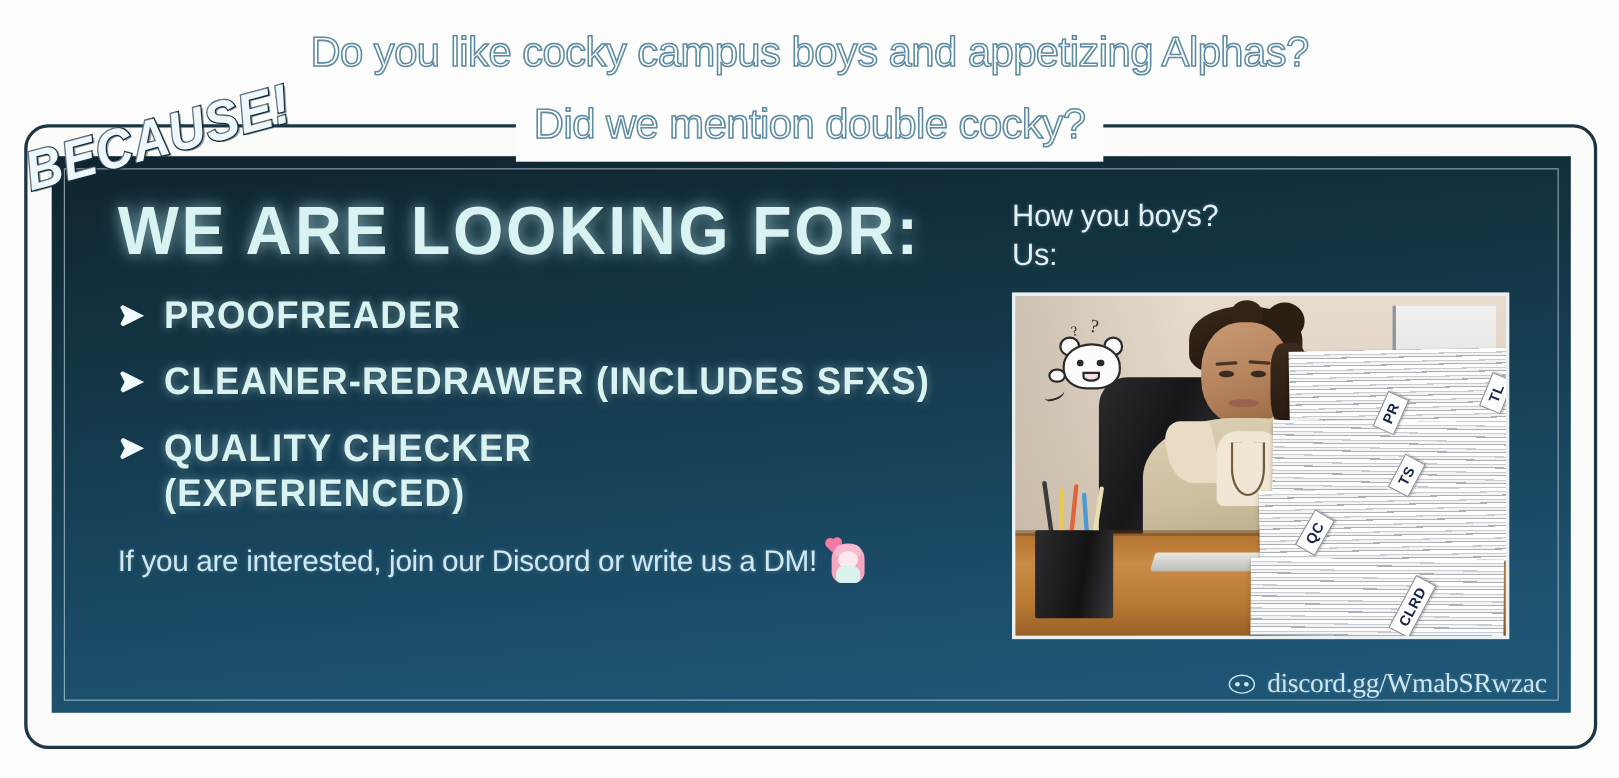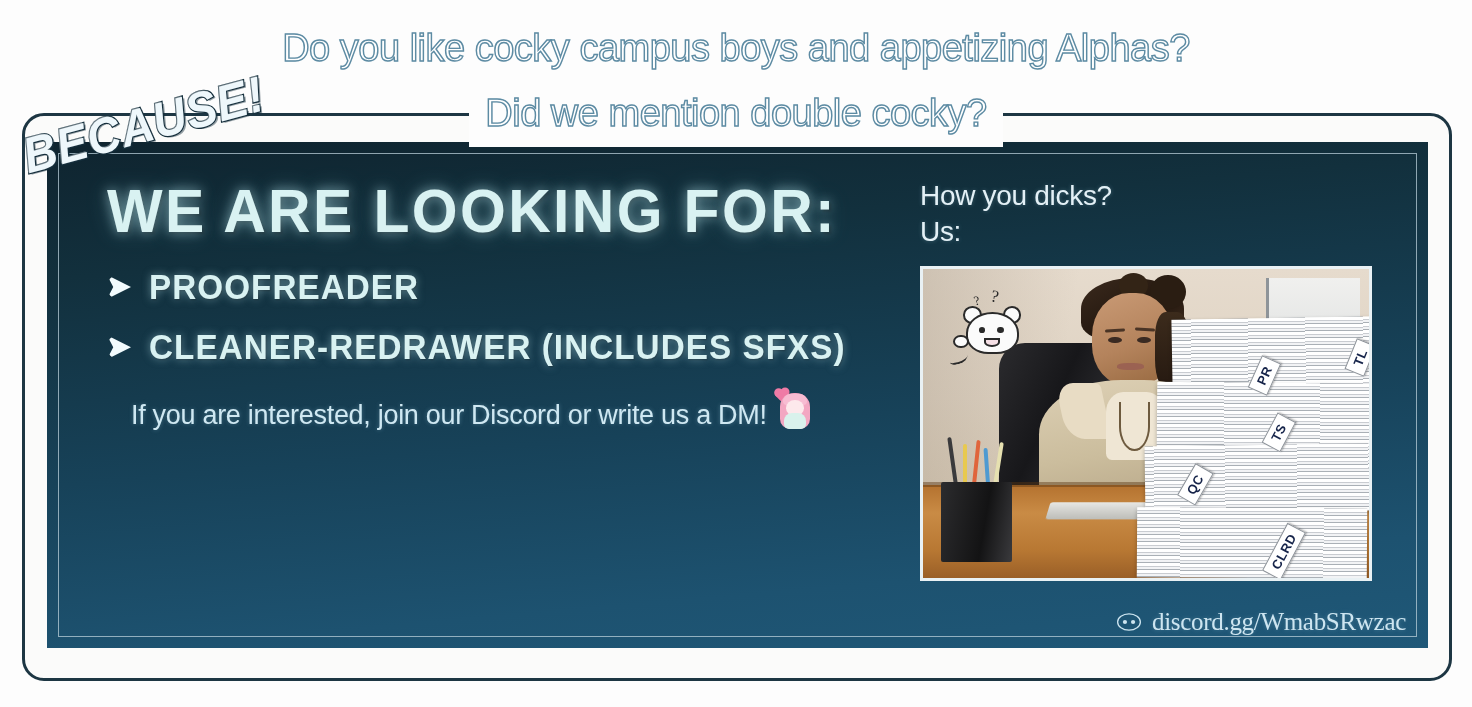--- a/index.html
+++ b/index.html
@@ -175,28 +175,27 @@
     transform-origin: left center;
     text-shadow:
       0 0 9px rgba(185,230,238,0.5),
       1px 1px 2px rgba(0,0,0,0.35);
   }
   .role-text .sub { display: block; }
 
   .cta {
     margin-top: 18px;
     display: flex;
-    align-items: flex-end;
+    align-items: center;
     font-family: "Liberation Sans", sans-serif;
     font-size: 27px;
     font-weight: 300;
     letter-spacing: -0.3px;
     color: #cfe8f2;
     text-shadow: 0 0 4px rgba(160,210,228,0.35);
-    margin-left: 24px;
   }
 
   
   .sticker {
     display: inline-block;
     width: 40px;
     height: 44px;
     margin-left: 8px;
     position: relative;
     flex: 0 0 auto;
@@ -562,40 +561,47 @@
         </li>
 
 
         <li class="role">
           <span class="bullet"></span>
           <span class="role-text">
             <span>CLEANER-REDRAWER (INCLUDES SFXS)</span>
           </span>
         </li>
 
+        <li class="role">
+          <span class="bullet"></span>
+          <span class="role-text">
+            <span>QUALITY CHECKER</span>
+            <span class="sub">(EXPERIENCED)</span>
+          </span>
+        </li>
 
       </ul>
 
       <div class="cta">
         <span>If you are interested, join our Discord or write us a DM!</span>
         <span class="sticker">
           <span class="heart"></span>
           <span class="hair-back"></span>
           <span class="bangs"></span>
           <span class="face"></span>
           <span class="body"></span>
         </span>
       </div>
 
     </div>
 
     <div class="right-col">
 
       <div class="reaction-text">
-        <div>How you dicks?</div>
+        <div>How you boys?</div>
         <div>Us:</div>
       </div>
 
       <div class="meme">
         <div class="meme-scene">
           <span class="wall"></span>
           <span class="wall-shadow"></span>
           <span class="monitor"></span>
           <span class="chair"></span>
 

